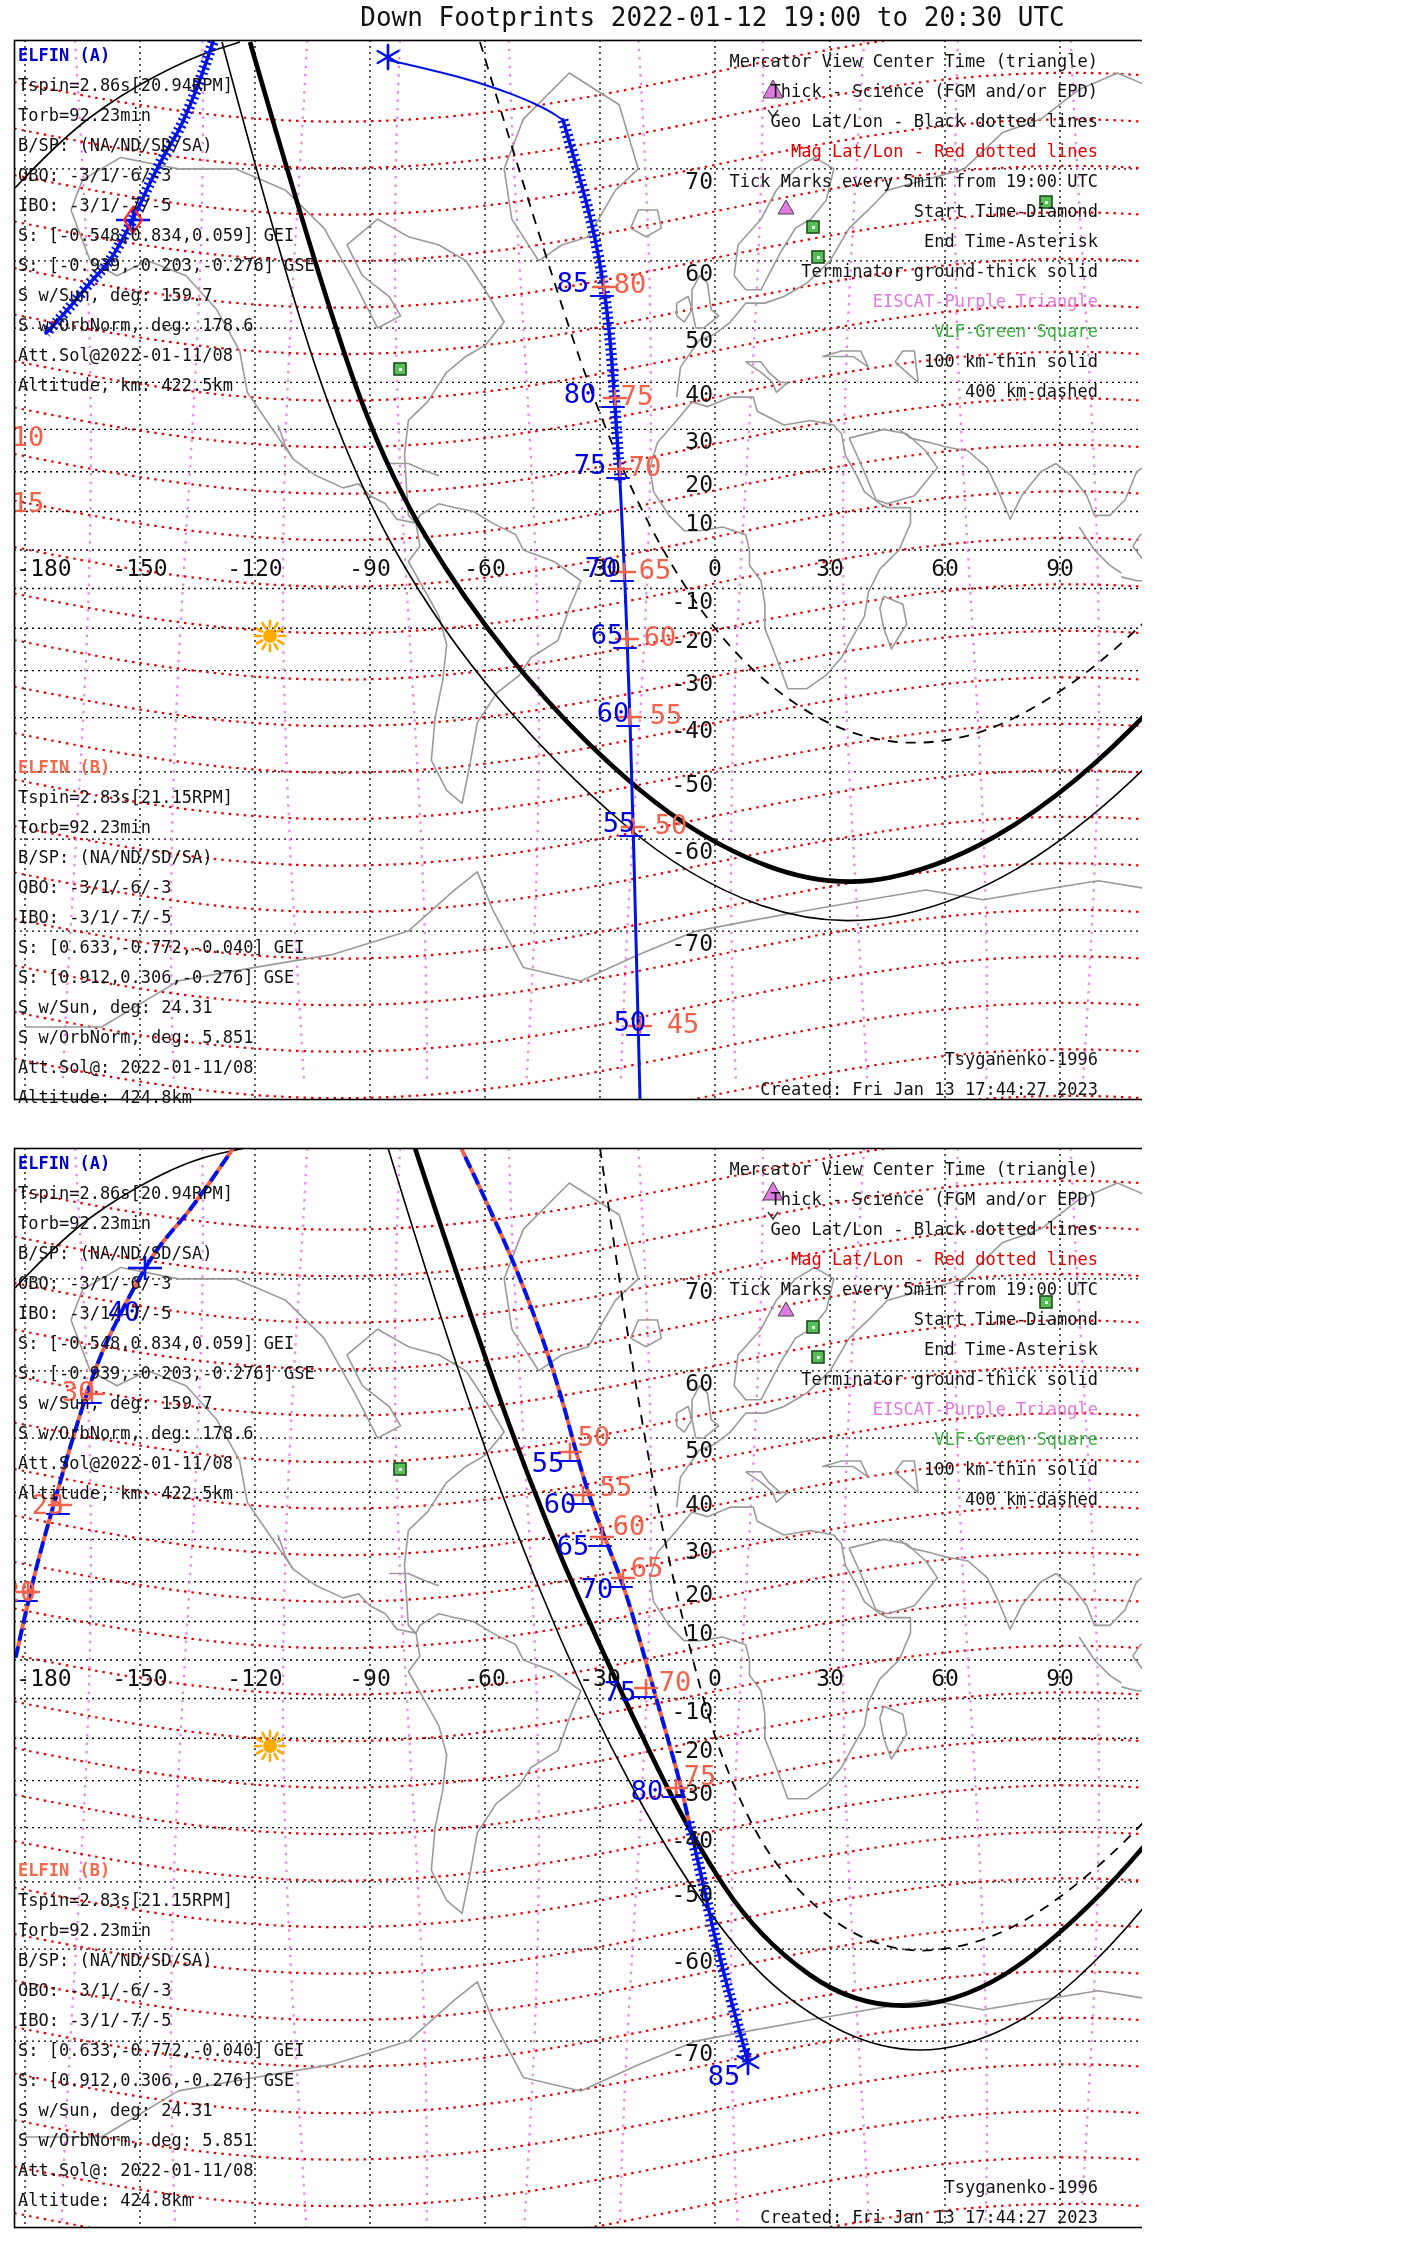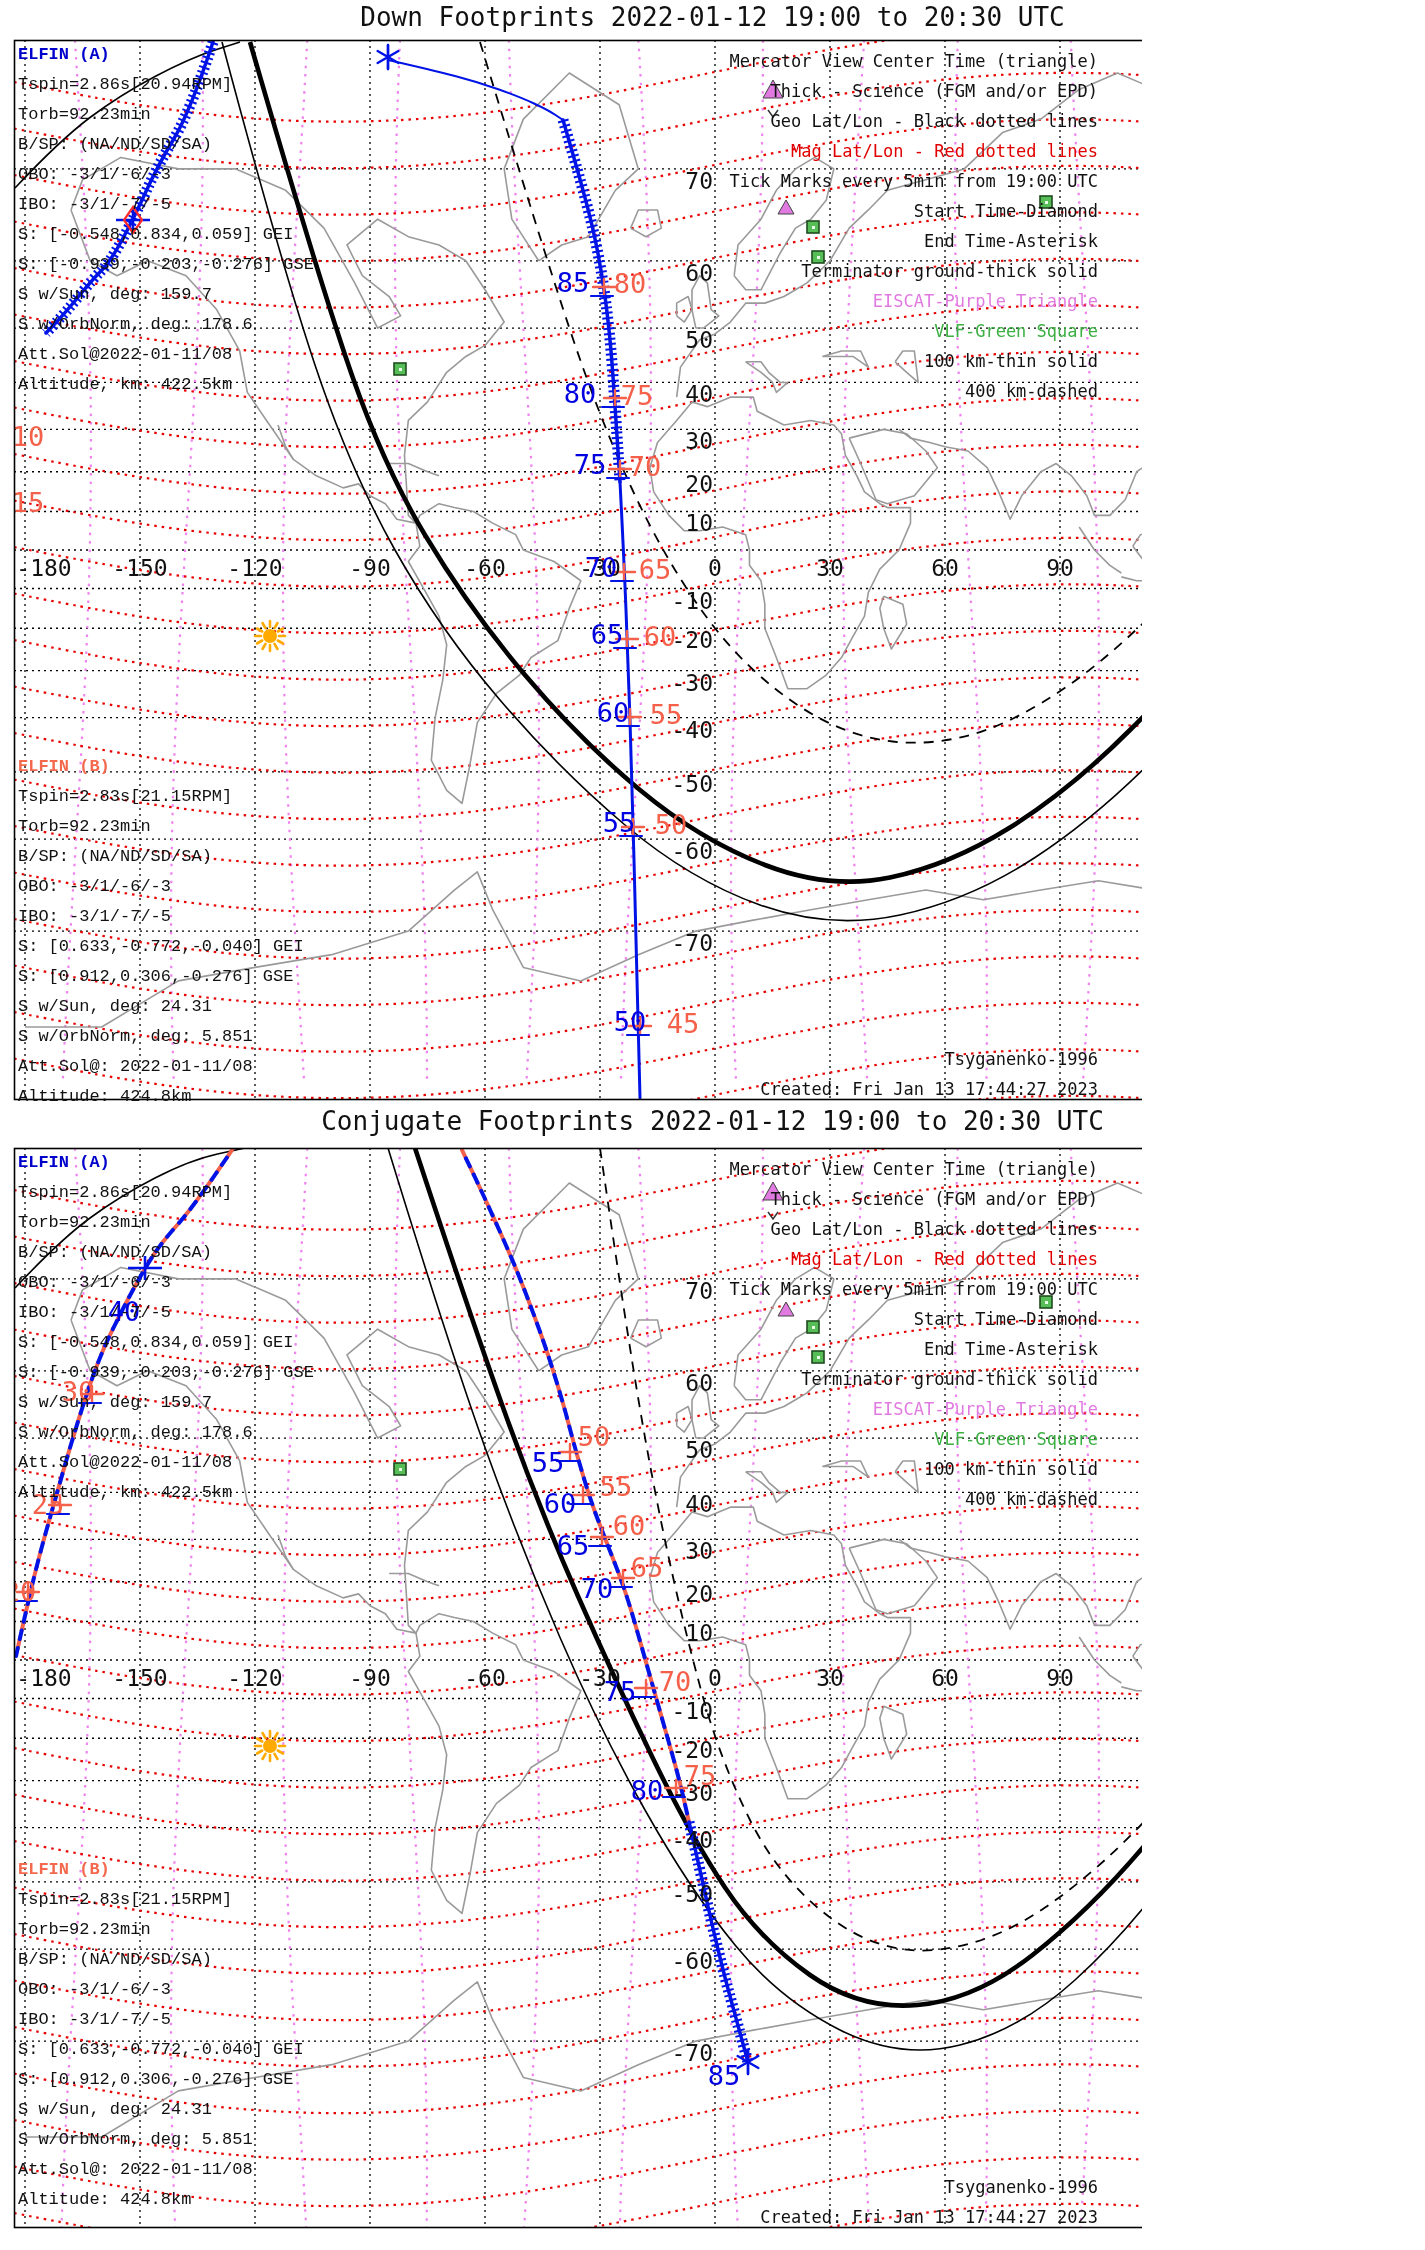--- a/index.html
+++ b/index.html
@@ -1,29 +1,28 @@
 <!DOCTYPE html>
 <html><head>
 <meta charset="utf-8">
 <style>
   html,body{margin:0;padding:0;background:#ffffff;}
   #root{position:relative;width:1142px;height:2250px;background:#fff;overflow:hidden;
         font-family:"DejaVu Sans Mono","Liberation Mono",monospace;color:#111;}
   .ptitle{position:absolute;left:0;width:1425px;text-align:center;font-size:26px;letter-spacing:0px;color:#111;white-space:pre;}
-  .tline{position:absolute;font-size:17px;line-height:30px;white-space:pre;font-family:Liberation Mono, monospace;}
+  .tline{position:absolute;font-size:17px;line-height:30px;white-space:pre;}
   .bname{font-weight:bold;}
   .legline{position:absolute;right:44px;text-align:right;font-size:17px;line-height:30px;white-space:pre;}
   svg text{font-family:"DejaVu Sans Mono","Liberation Mono",monospace;}
 </style>
 </head>
 <body>
 
 <div id="root">
   <div class="ptitle" id="title1" style="top:2px;">Down Footprints 2022-01-12 19:00 to 20:30 UTC</div>
-  <div class="ptitle" id="title2" style="top:1106px;">Conjugate Footprints 2022-01-12 19:00 to 20:30 UTC</div>
   <svg id="map" width="1425" height="2250" style="position:absolute;left:0;top:0;">
       <defs>
         <clipPath id="clip0">
           <rect x="14" y="40" width="1407" height="1060"></rect>
         </clipPath>
         <clipPath id="clip1">
           <rect x="14" y="1148" width="1407" height="1080"></rect>
         </clipPath>
       </defs>
       <g clip-path="url(#clip0)">

